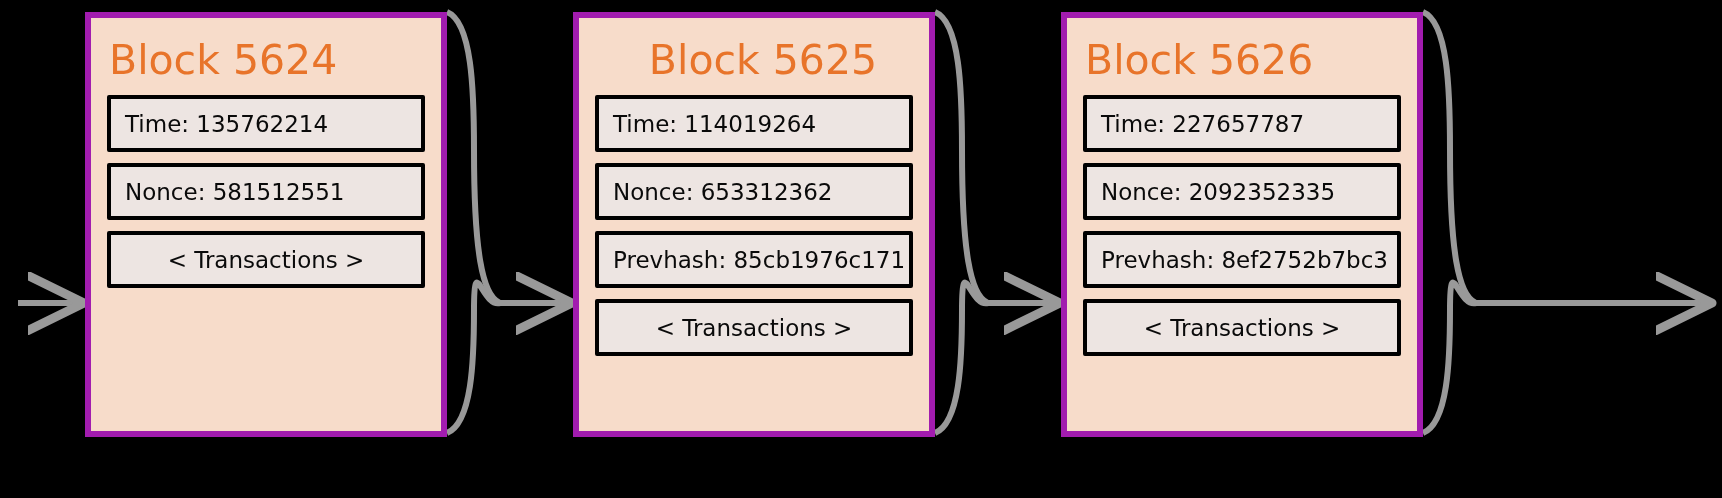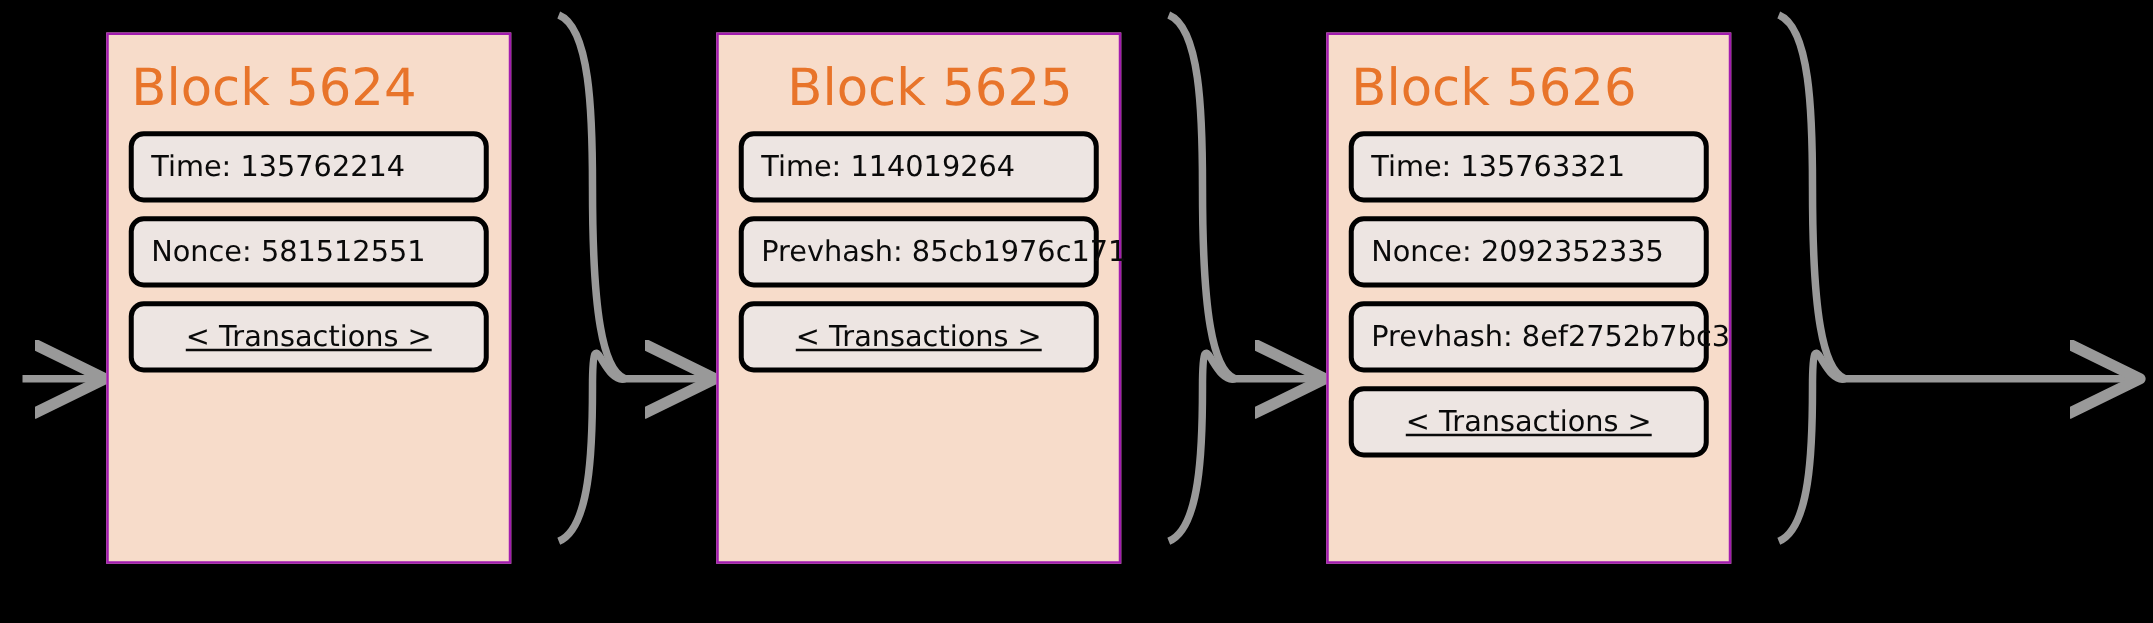--- a/index.html
+++ b/index.html
@@ -5,36 +5,36 @@
   html,body{margin:0;padding:0;}
   body{
     width:1722px;height:498px;background:#000;overflow:hidden;
     font-family:"DejaVu Sans","Liberation Sans",sans-serif;
   }
   #chain{position:relative;width:1722px;height:498px;}
 
   .connector-layer{position:absolute;left:0;top:0;width:1722px;height:498px;pointer-events:none;}
 
   .block{
-    position:absolute;top:26px;width:324px;height:425px;
-    background:#f7dcca;border:2px solid #a21caf;box-sizing:border-box;
+    position:absolute;top:12px;width:362px;height:425px;
+    background:#f7dcca;border:6px solid #a21caf;box-sizing:border-box;
   }
   .block-title{
     color:#e8742a;font-size:41px;line-height:41px;
     padding:22px 0 0 18px;letter-spacing:0px;white-space:nowrap;
   }
   .fields{padding:14px 16px 0 16px;}
   .field{
-    background:#ede5e2;border:4px solid #000;border-radius:12px;
+    background:#ede5e2;border:4px solid #000;border-radius:2px;
     height:57px;margin-bottom:11px;box-sizing:border-box;
     display:flex;align-items:center;
     font-size:23px;color:#0a0a0a;white-space:nowrap;
   }
   .field.left{padding-left:14px;justify-content:flex-start;}
-  .field.center{justify-content:center;text-decoration:underline;}
+  .field.center{justify-content:center;}
 
   #block-0{left:85px;}
   #block-1{left:573px;text-align:center;}
   #block-2{left:1061px;}
 </style>
 </head>
 <body>
 
 <div id="chain">
 
@@ -74,28 +74,29 @@
       <div class="field left">Time: 135762214</div>
       <div class="field left">Nonce: 581512551</div>
       <div class="field center">&lt; Transactions &gt;</div>
     </div>
   </div>
 
   <div class="block" id="block-1">
     <div class="block-title">Block 5625</div>
     <div class="fields">
       <div class="field left">Time: 114019264</div>
+      <div class="field left">Nonce: 653312362</div>
       <div class="field left">Prevhash: 85cb1976c171</div>
       <div class="field center">&lt; Transactions &gt;</div>
     </div>
   </div>
 
   <div class="block" id="block-2">
     <div class="block-title">Block 5626</div>
     <div class="fields">
-      <div class="field left">Time: 135763321</div>
+      <div class="field left">Time: 227657787</div>
       <div class="field left">Nonce: 2092352335</div>
       <div class="field left">Prevhash: 8ef2752b7bc3</div>
       <div class="field center">&lt; Transactions &gt;</div>
     </div>
   </div>
 
 </div>
 
 </body></html>

